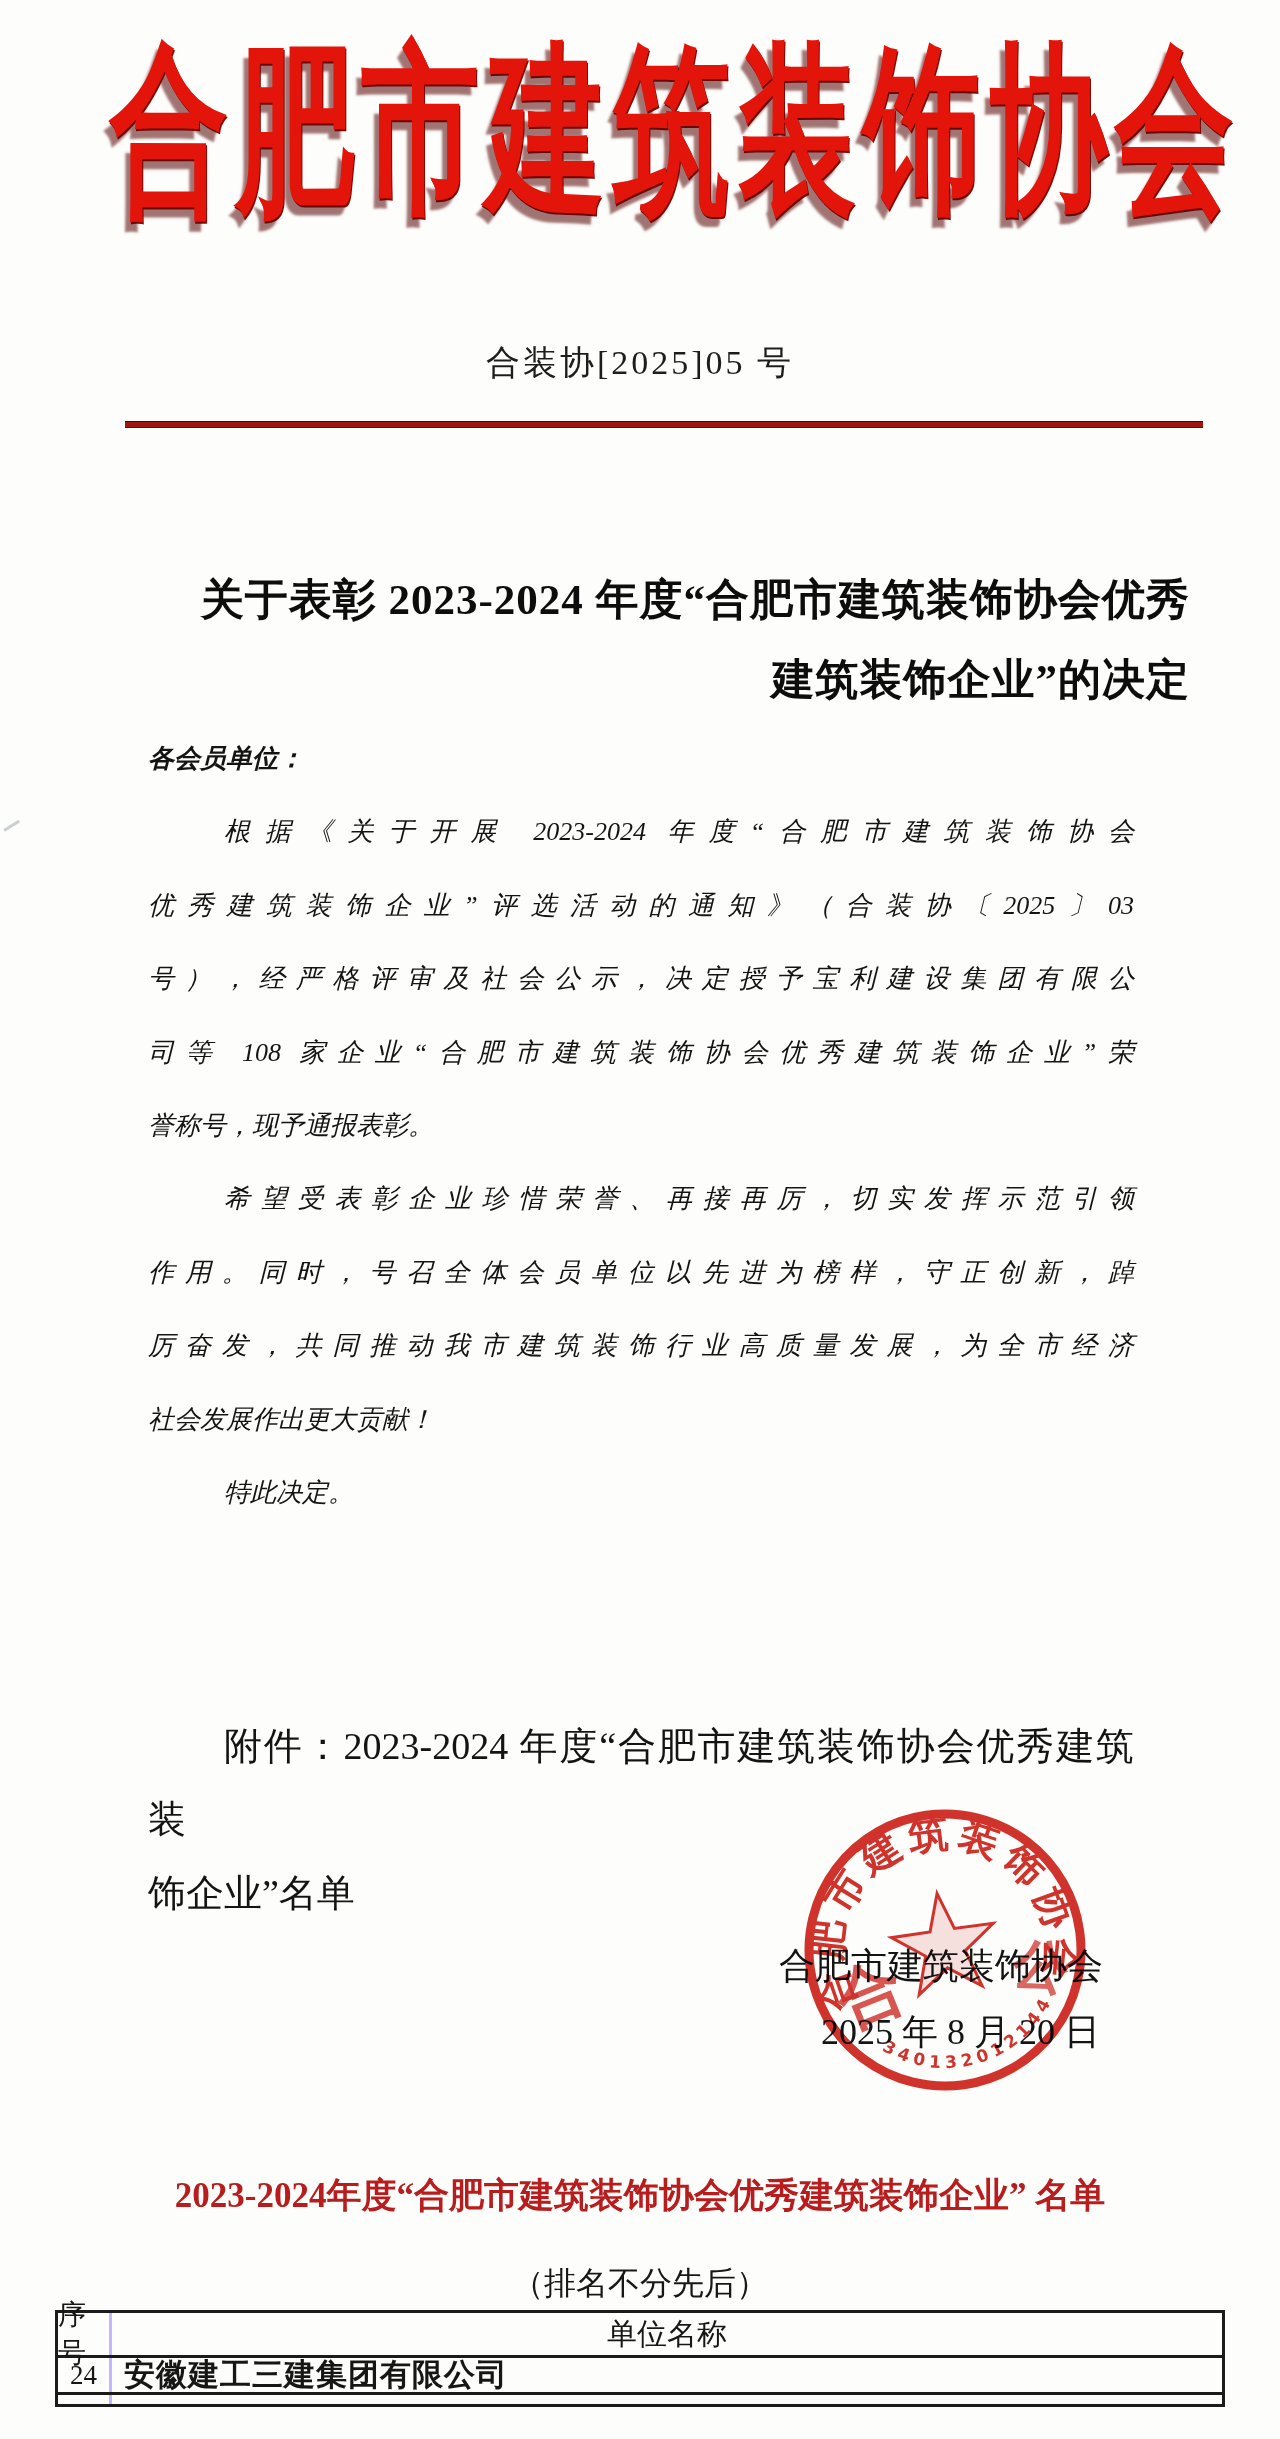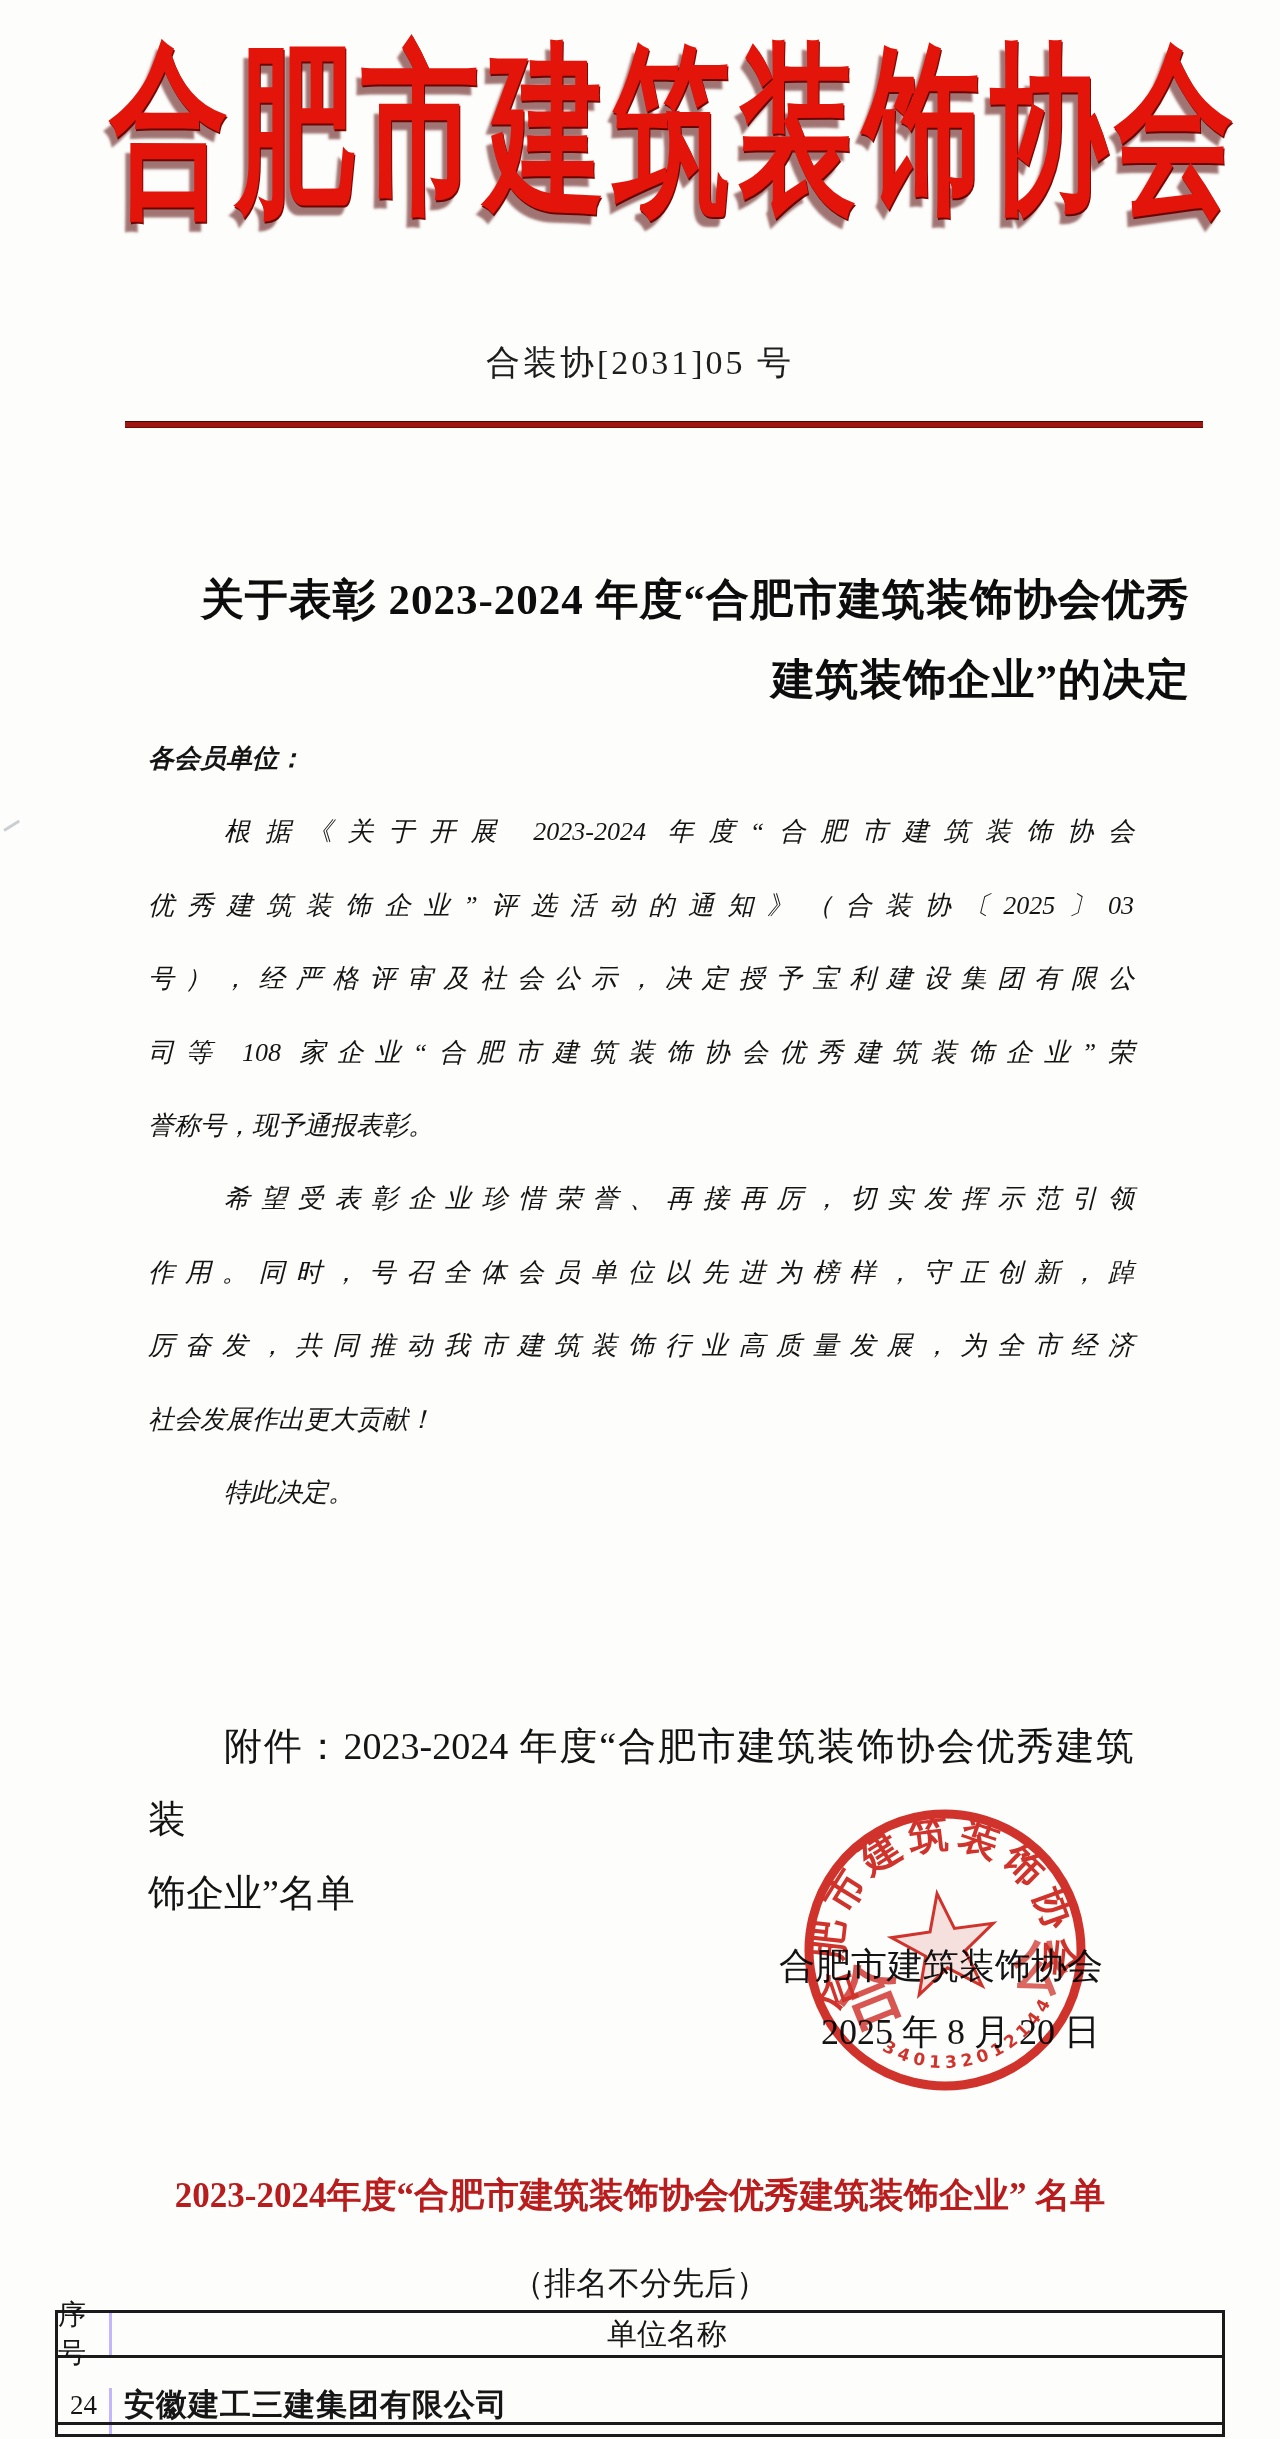--- a/index.html
+++ b/index.html
@@ -68,21 +68,21 @@
   .roster-note{
     position:absolute; top:2262px; left:0; width:100%;
     text-align:center; font-size:32px; color:#171717;
   }
   .roster{
     position:absolute; top:2310px; left:55px; width:1170px;
     border:3px solid #1b1b1b; box-sizing:border-box; background:#fdfdfb;
   }
   .r-row{ display:flex; box-sizing:border-box; }
   .r-row.hdr{ height:45px; border-bottom:3px solid #1b1b1b; }
-  .r-row.data{ height:37px; border-bottom:3px solid #1b1b1b;margin-top:30px; }
+  .r-row.data{ height:37px; border-bottom:3px solid #1b1b1b; }
   .r-row.stub{ height:9px; }
   .c-no{
     width:54px; border-right:3px solid #c4b5fd; box-sizing:border-box;
     display:flex; align-items:center; justify-content:center;
   }
   .c-name{ flex:1; display:flex; align-items:center; }
   .hdr .c-no{ font-size:28px; }
   .hdr .c-name{ justify-content:center; font-size:30px; }
   .data .c-no{ font-size:27px; }
   .data .c-name{ font-size:31px; padding-left:12px; font-weight:600; letter-spacing:1px; }
@@ -92,21 +92,21 @@
     border-bottom:3px solid #8f96a0; transform:rotate(-32deg); opacity:.45;
   }
 </style>
 </head>
 <body>
 
 <div id="page">
 
   <div class="masthead">合肥市建筑装饰协会</div>
 
-  <div class="doc-number">合装协[2031]05 号</div>
+  <div class="doc-number">合装协[2025]05 号</div>
 
   <div class="red-rule"></div>
 
   <div class="doc-title">
     <div>关于表彰 2023-2024 年度“合肥市建筑装饰协会优秀</div>
     <div>建筑装饰企业”的决定</div>
   </div>
 
   <div class="body-block">
     <div class="bl noj bold">各会员单位：</div>

